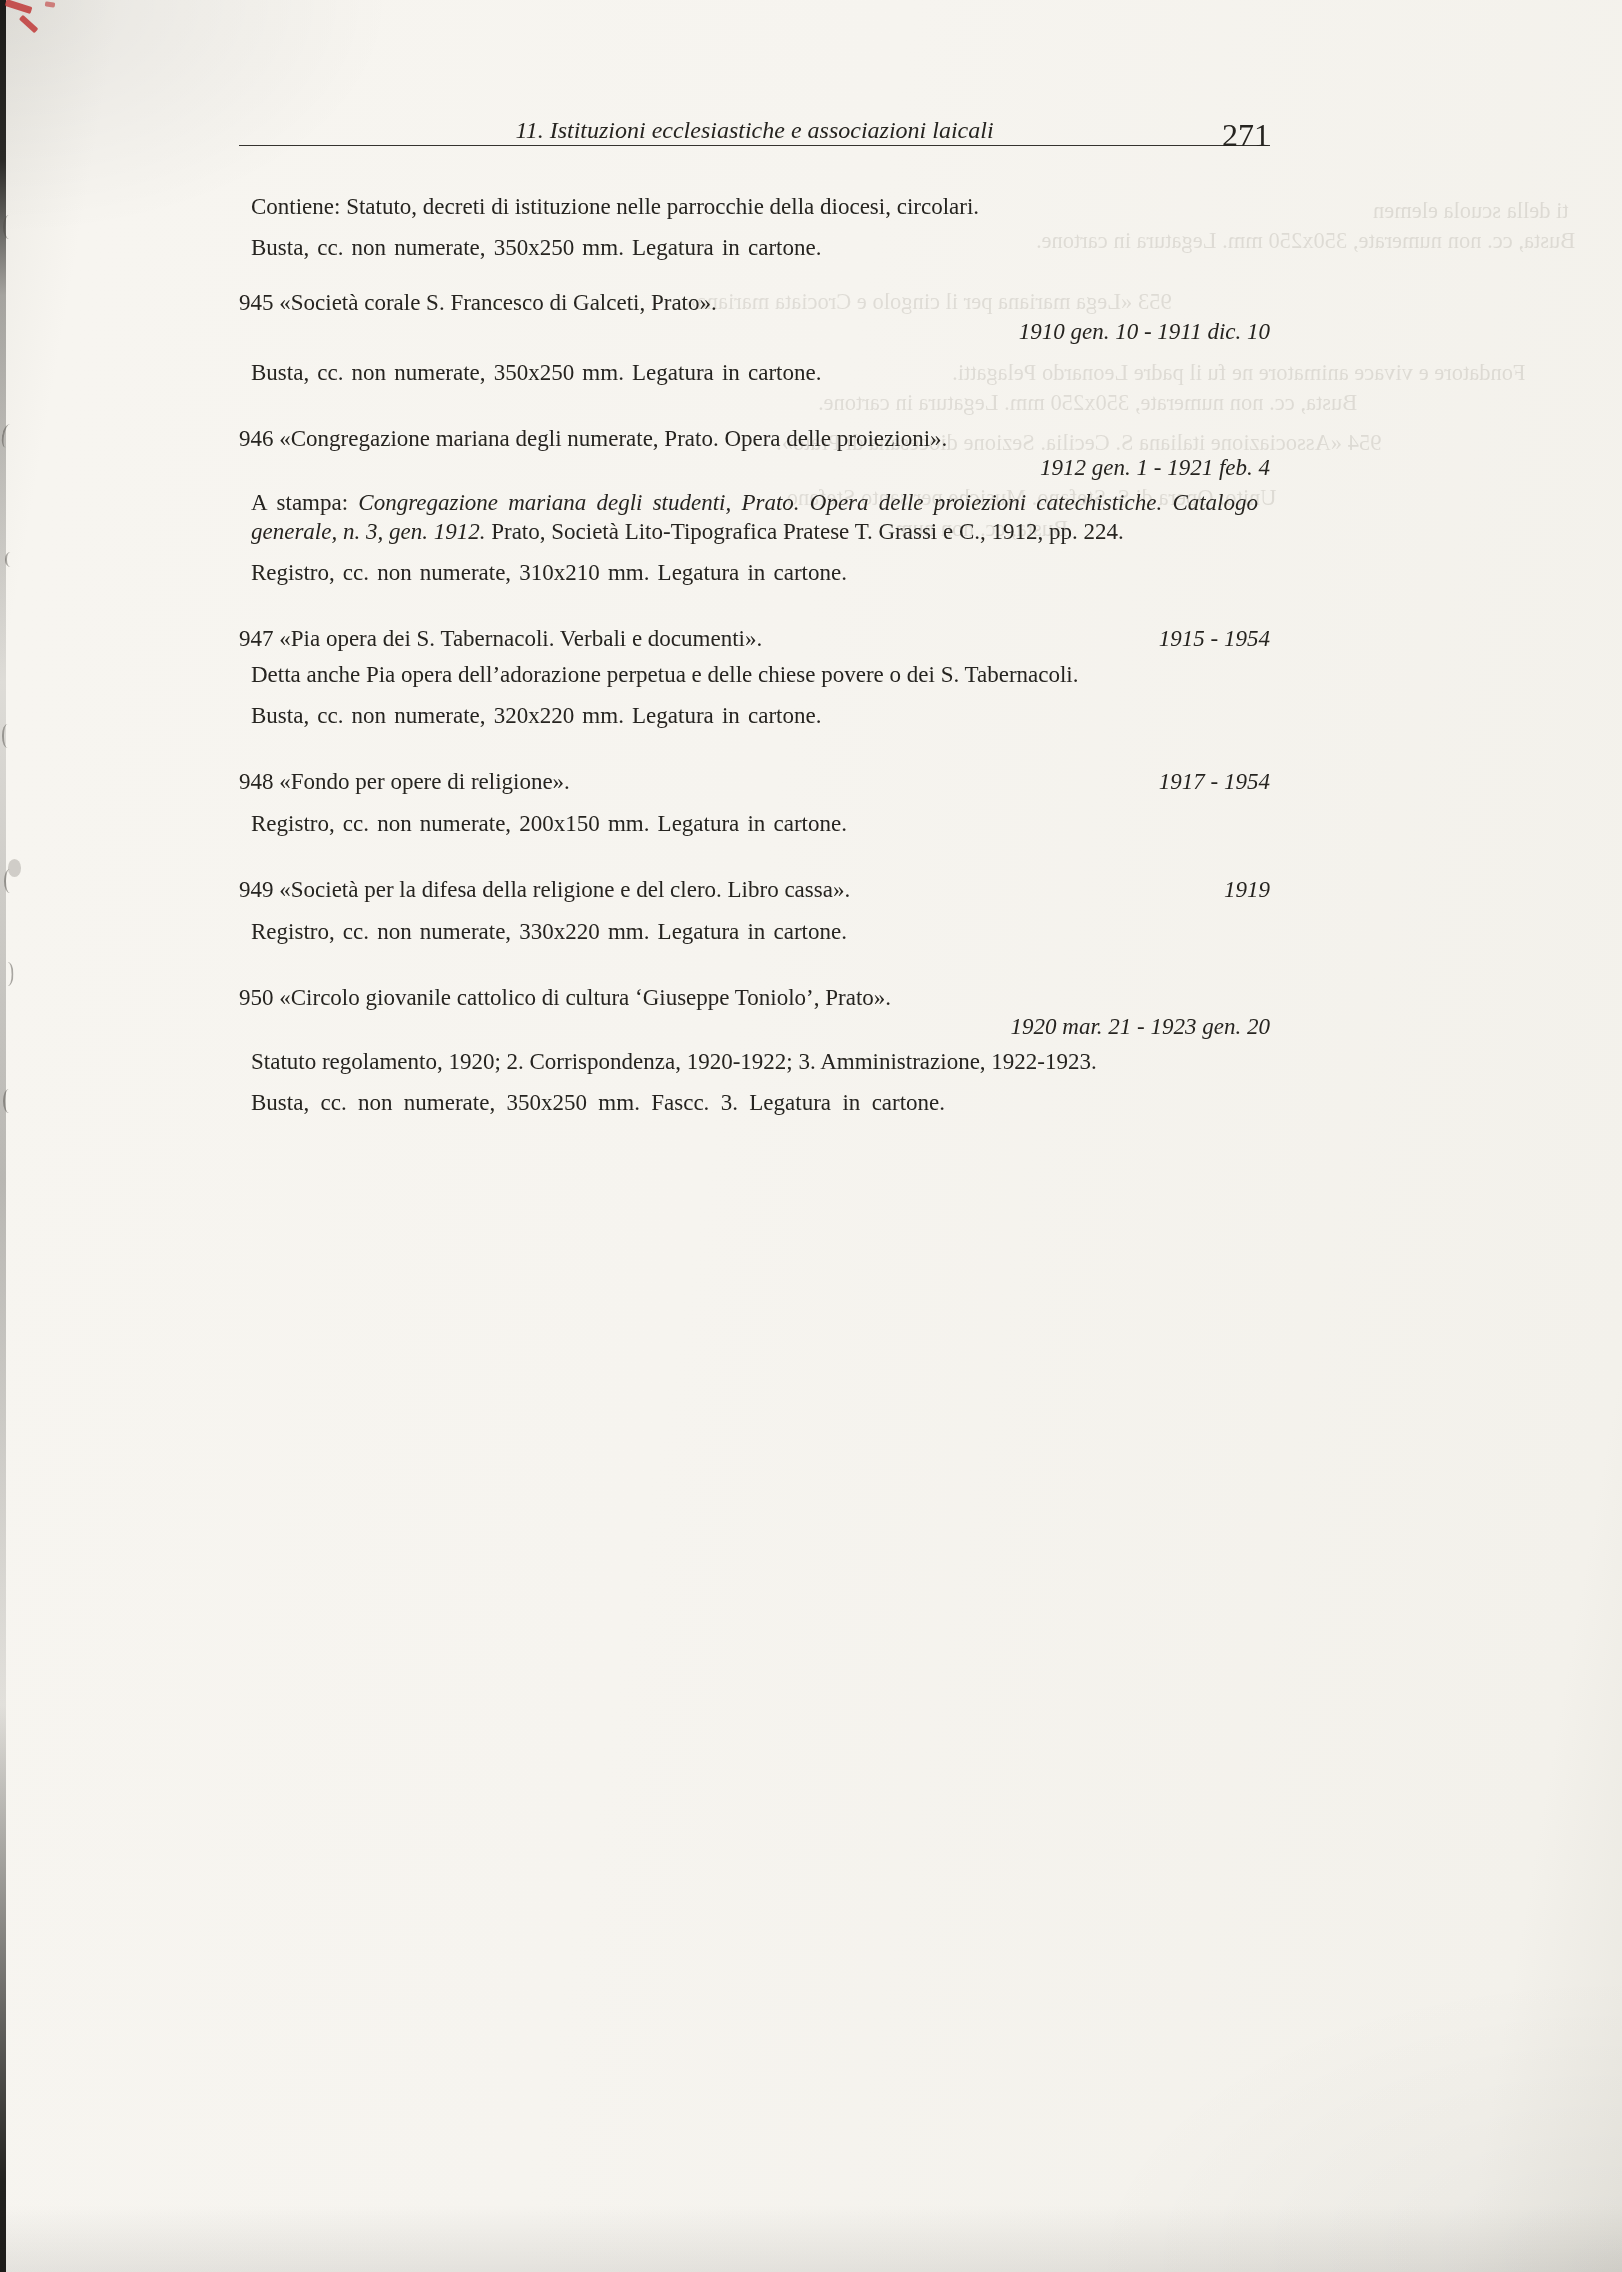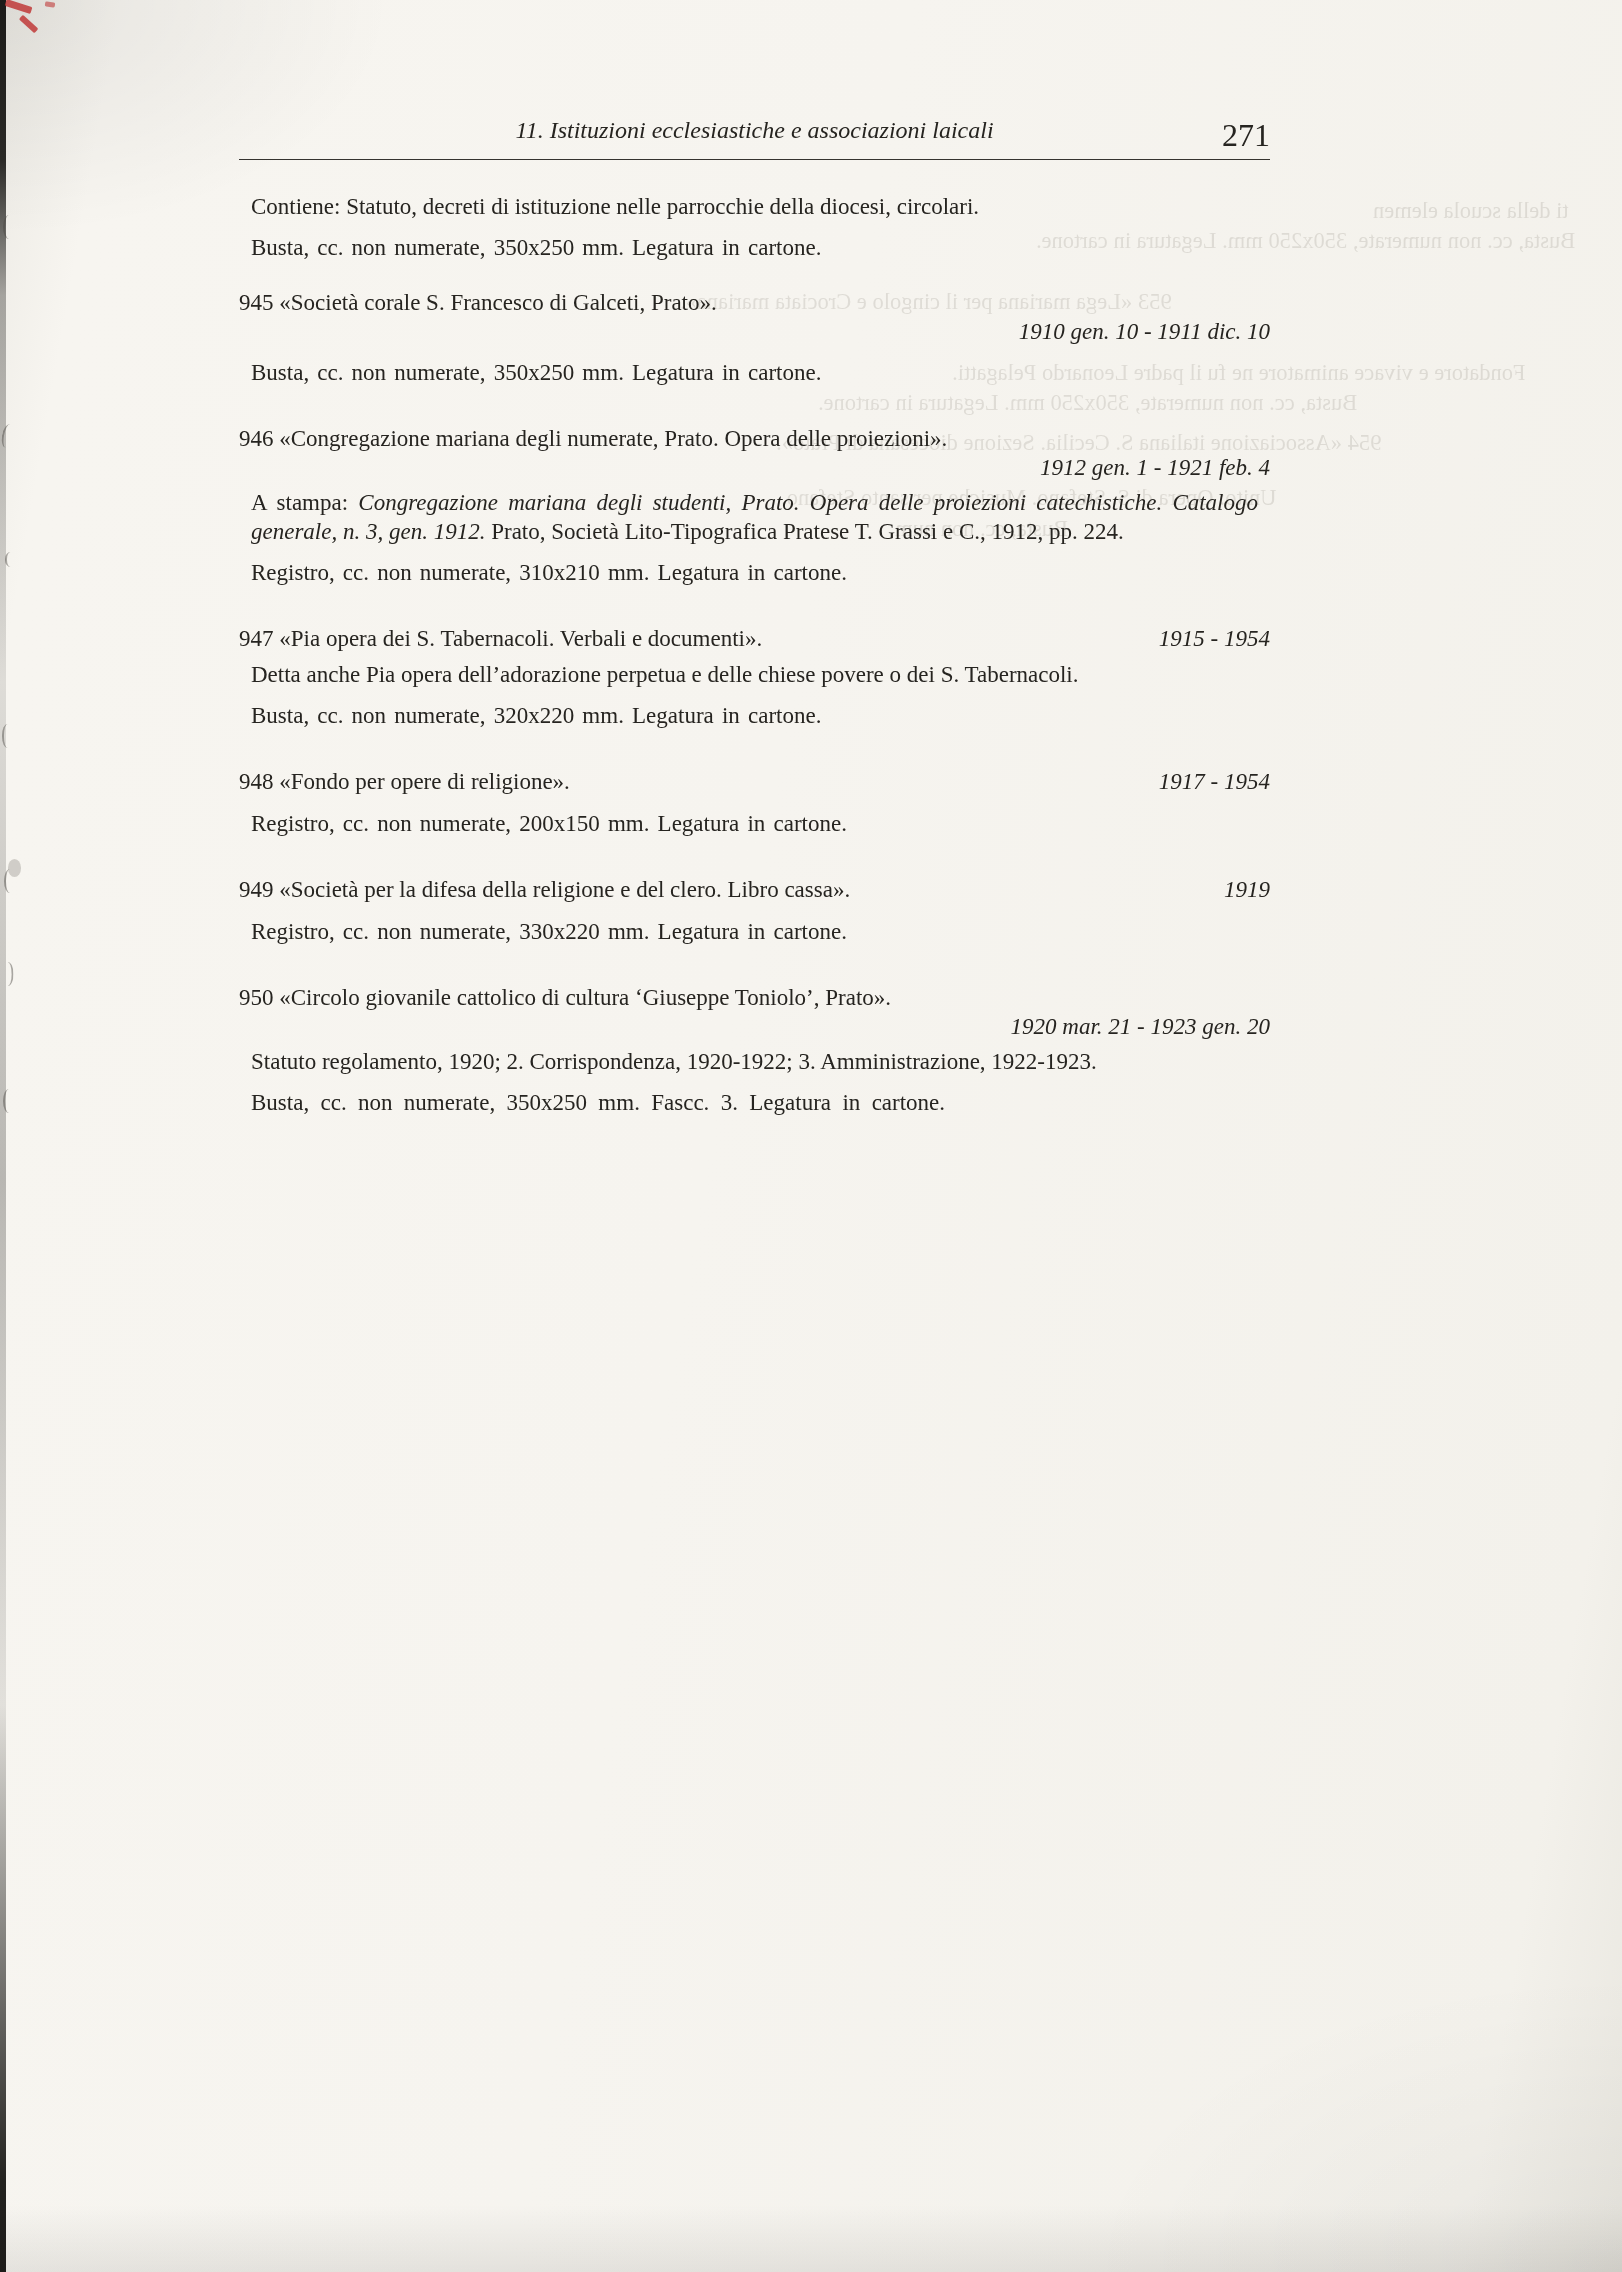--- a/index.html
+++ b/index.html
@@ -43,21 +43,21 @@
   .bt1{top:228px;right:47px;}
   .bt2{top:289px;right:450px;}
   .bt3{top:360px;right:96px;}
   .bt4{top:390px;right:265px;}
   .bt5{top:430px;right:241px;}
   .bt6{top:485px;right:345px;}
   .bt7{top:516px;right:554px;}
 
   
   .header{position:absolute;left:239px;top:117px;width:1031px;
-    border-bottom:1.6px solid #35332f;padding-bottom:15px;}
+    border-bottom:1.6px solid #35332f;padding-bottom:1px;}
   .chapter{display:block;text-align:center;font-style:italic;font-size:24px;}
   .pagenum{position:absolute;right:0;top:0;font-size:32px;}
 
   
   .content{position:absolute;left:239px;top:180px;width:1031px;
     font-size:23px;line-height:29px;}
   .content p{margin:12px;}
   .entry{margin-top:32px;}
   .mt32{margin-top:26px;}
   .mt46{margin-top:37px;}

